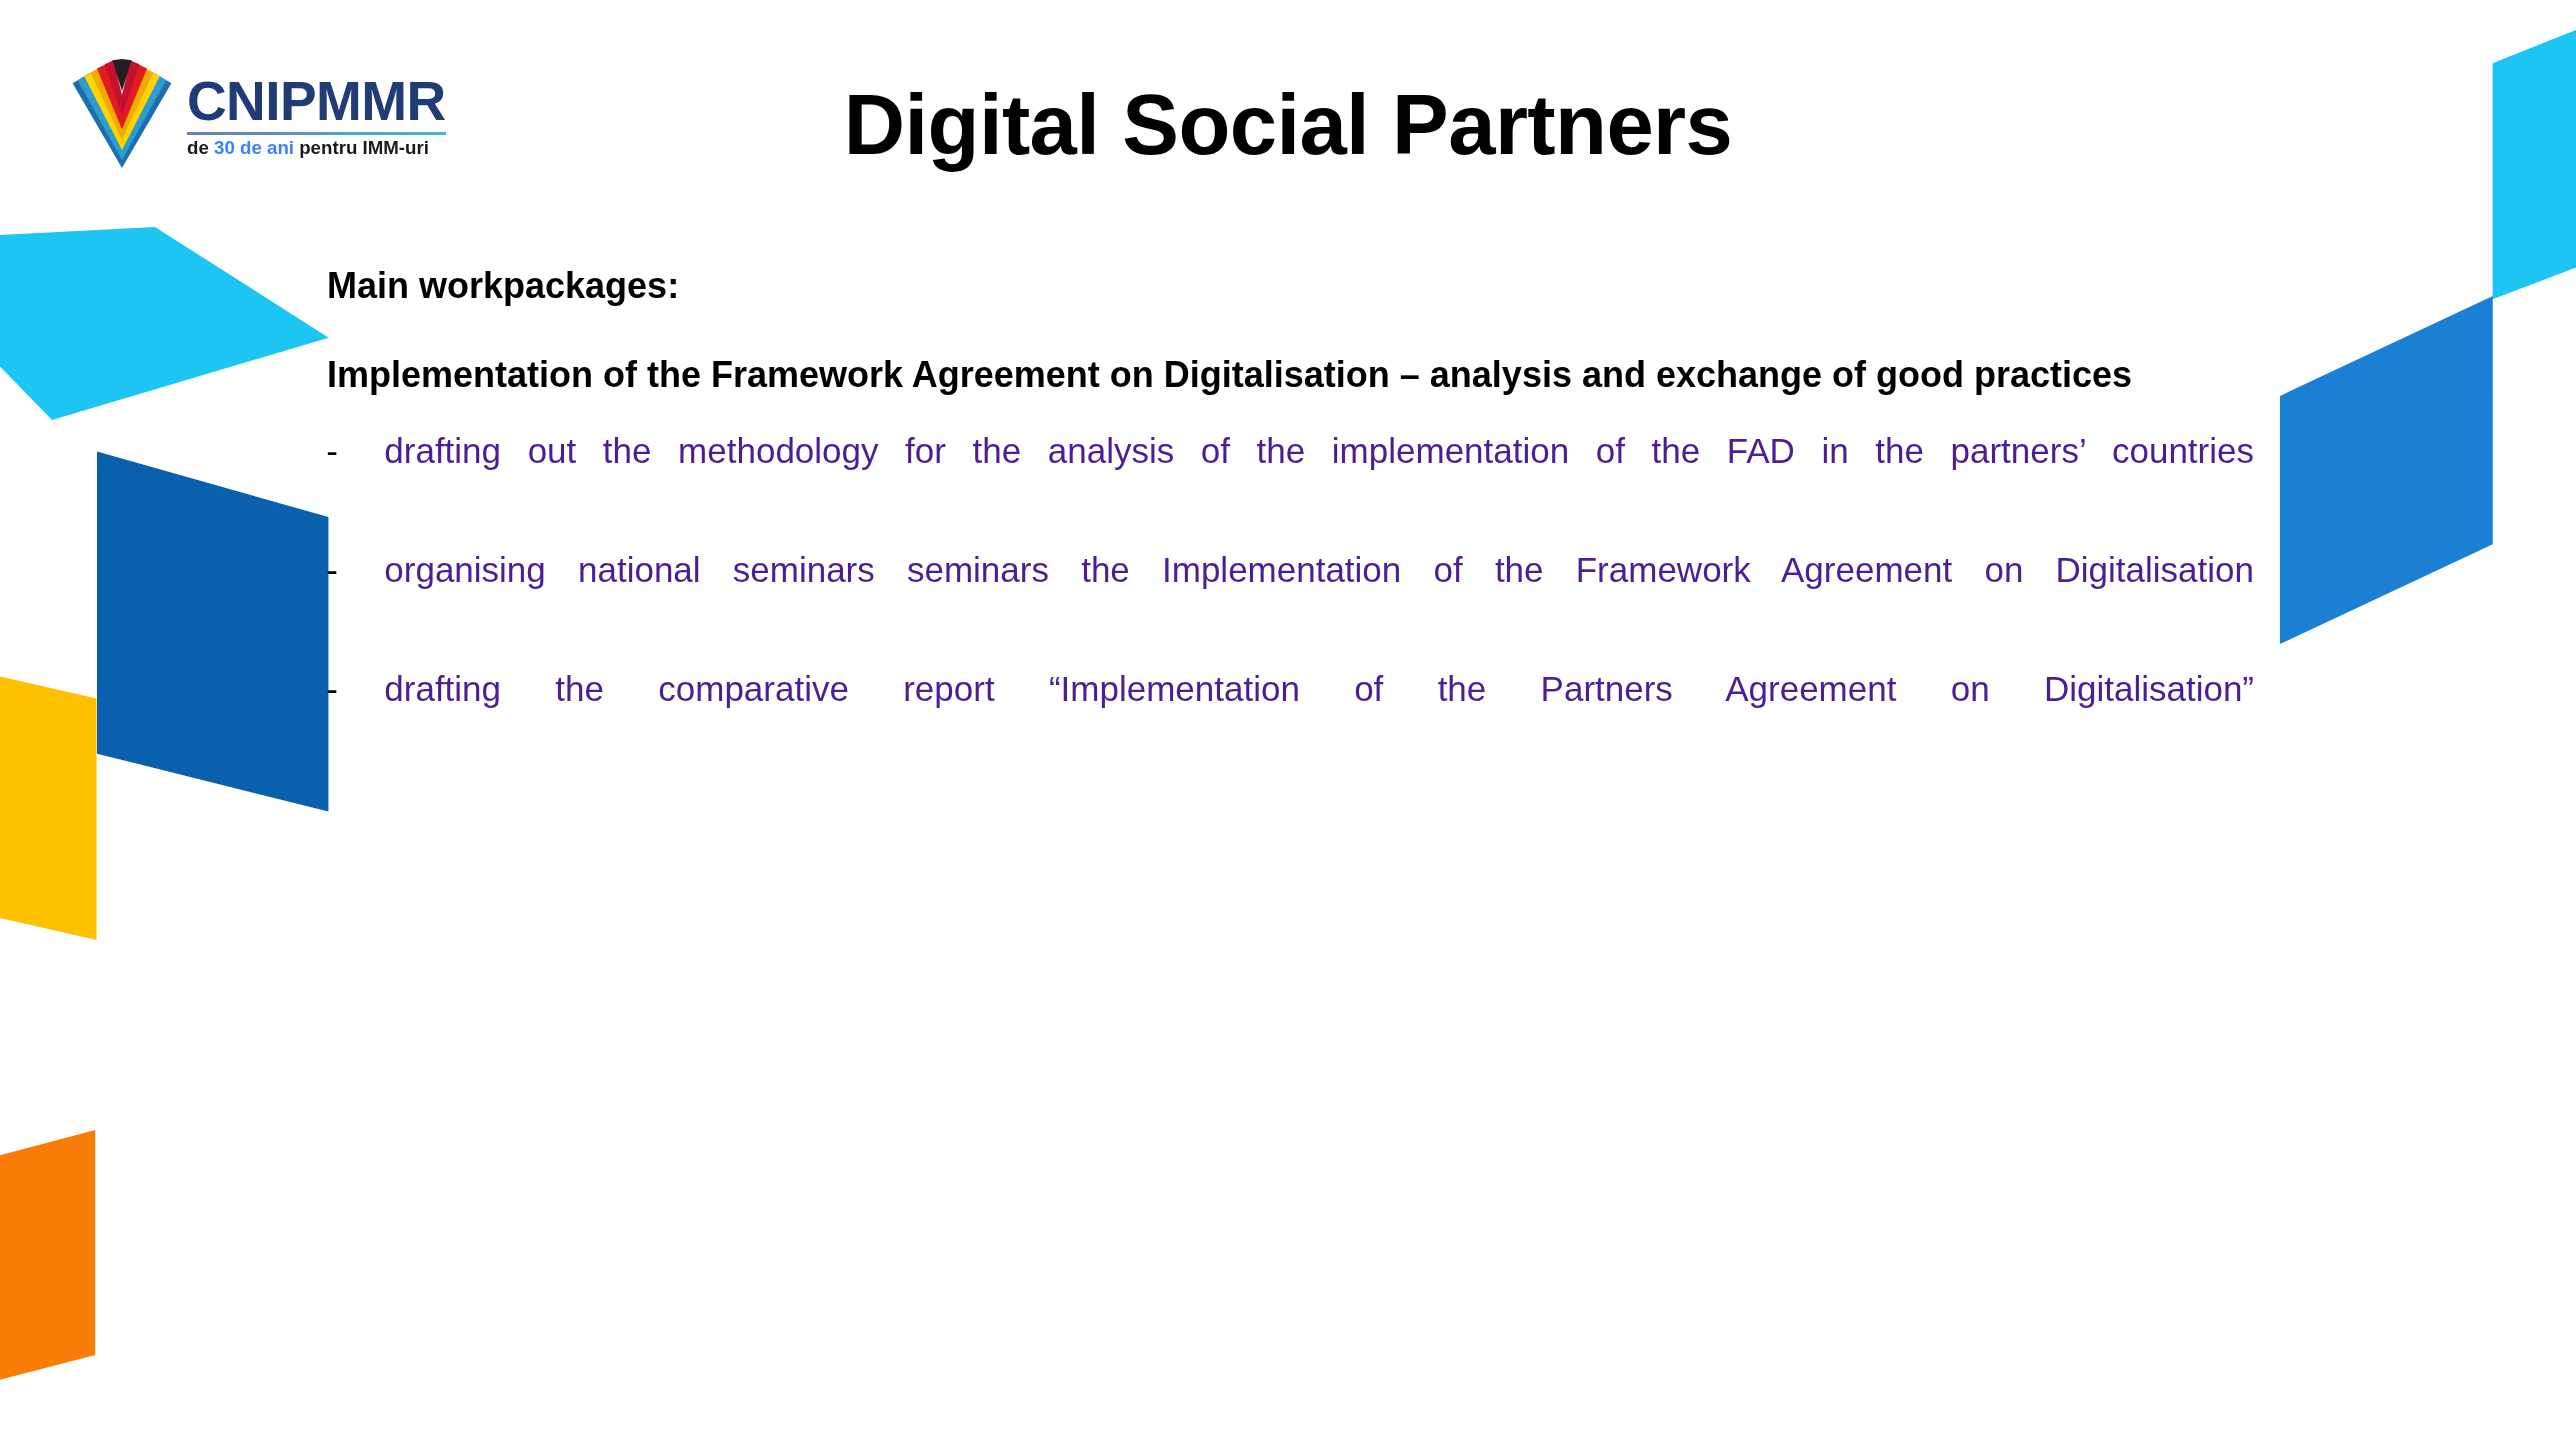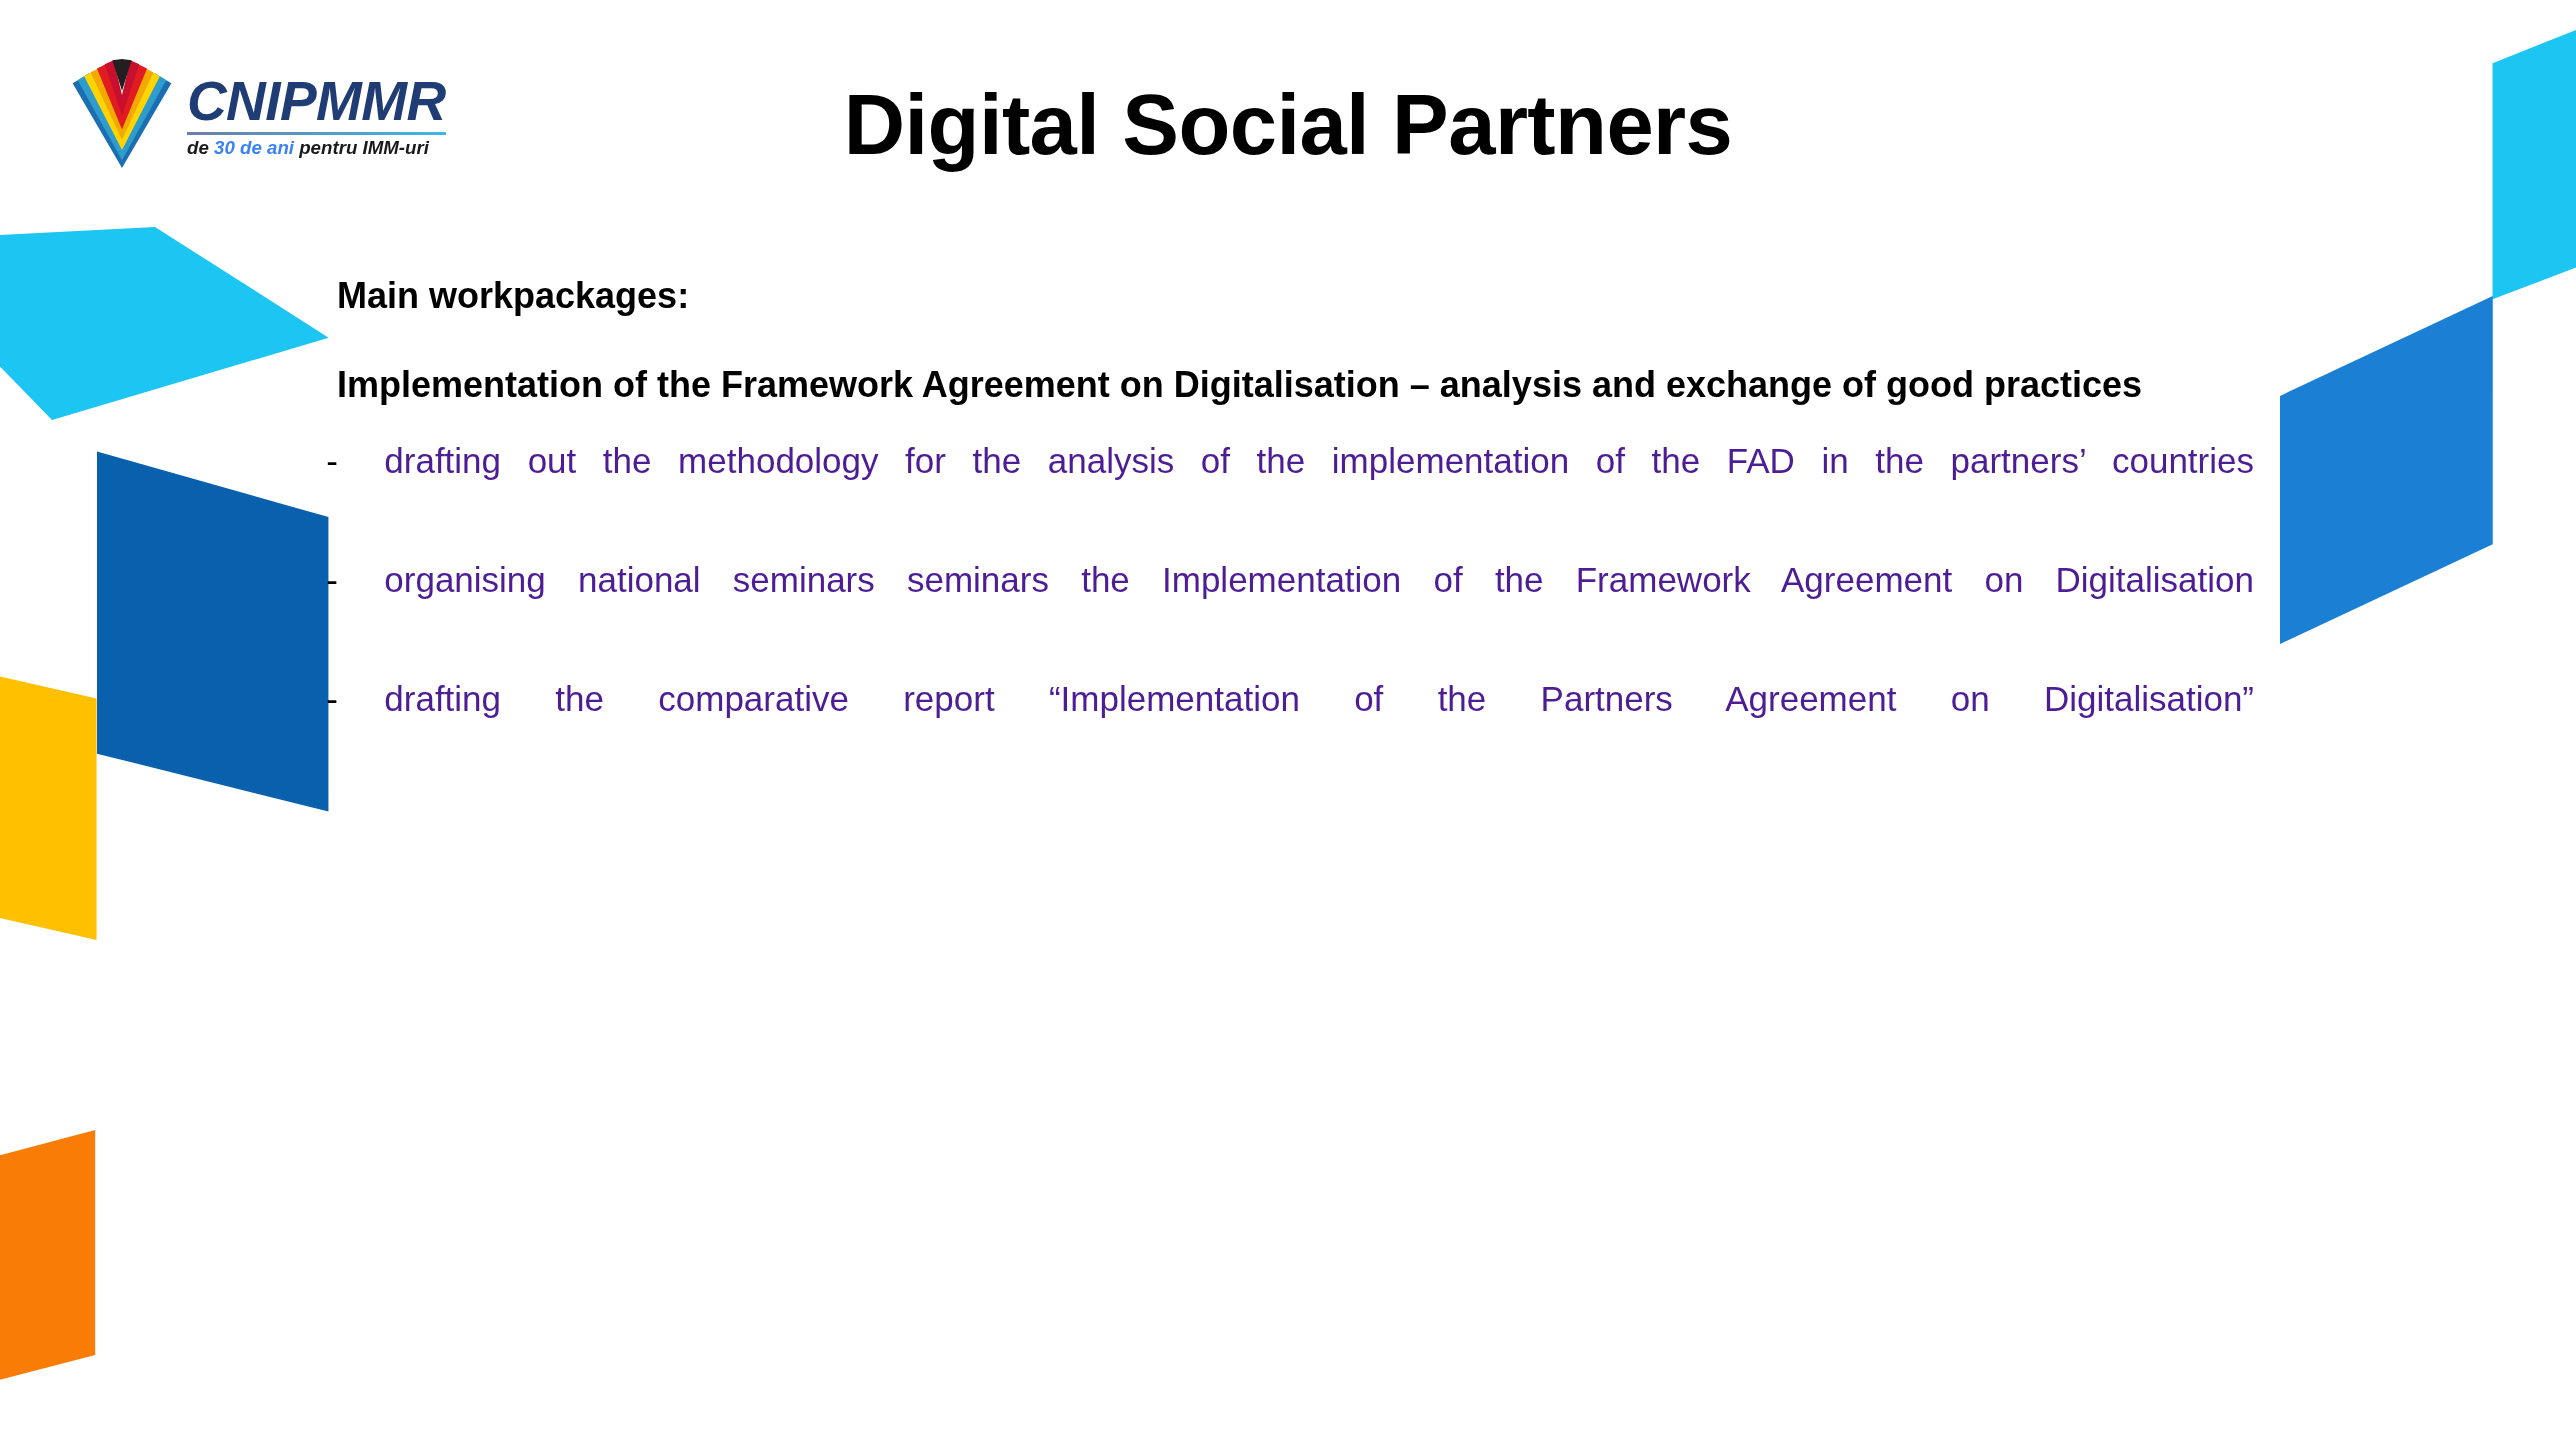--- a/index.html
+++ b/index.html
@@ -40,21 +40,20 @@
   #logo-mark {
     width: 102px;
     height: 109px;
     flex: 0 0 auto;
   }
   #logo-word {
     display: flex;
     flex-direction: column;
     justify-content: flex-end;
     padding-top: 6.4px;
-    font-style: italic;
   }
   #logo-name {
     font-family: "Liberation Sans", sans-serif;
     font-weight: bold;
     font-size: 55px;
     line-height: 0.95;
     letter-spacing: -0.6px;
     color: #1F3C74;
     white-space: nowrap;
   }
@@ -95,21 +94,21 @@
     left: 325px;
     top: 261px;
     width: 1929px;
   }
   .lead {
     font-family: "Liberation Sans", sans-serif;
     font-weight: bold;
     font-size: 36px;
     line-height: 1.28;
     color: #000000;
-    margin: 12px;
+    margin: 2px;
   }
   #lead-1 { margin-bottom: 43px; }
   #lead-2 { margin-bottom: 30px; }
 
   .bullet-list { margin: 0; padding: 0; }
   .bullet {
     display: flex;
     align-items: flex-start;
     margin-bottom: 28px;
   }

